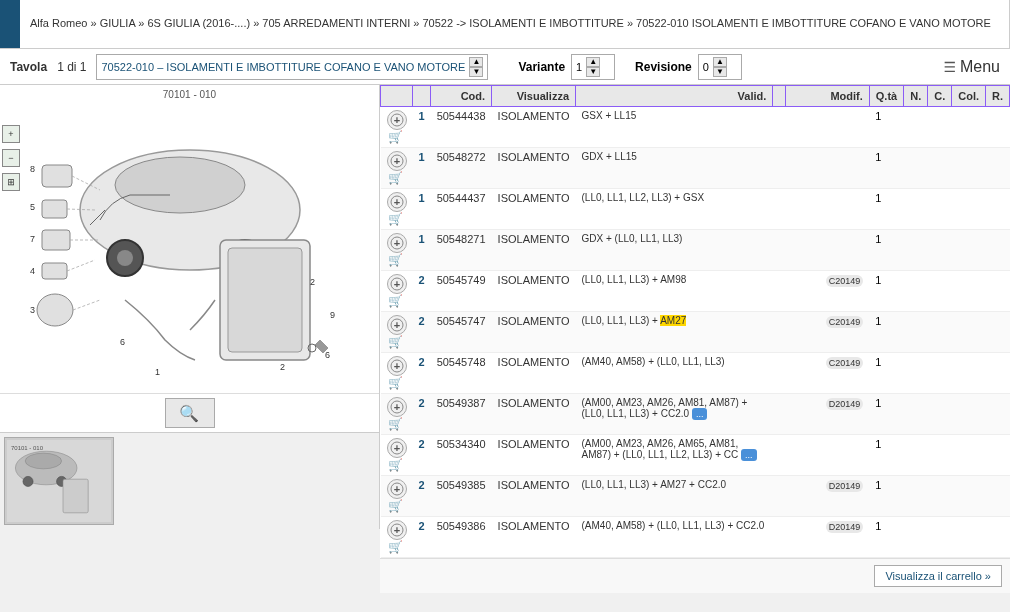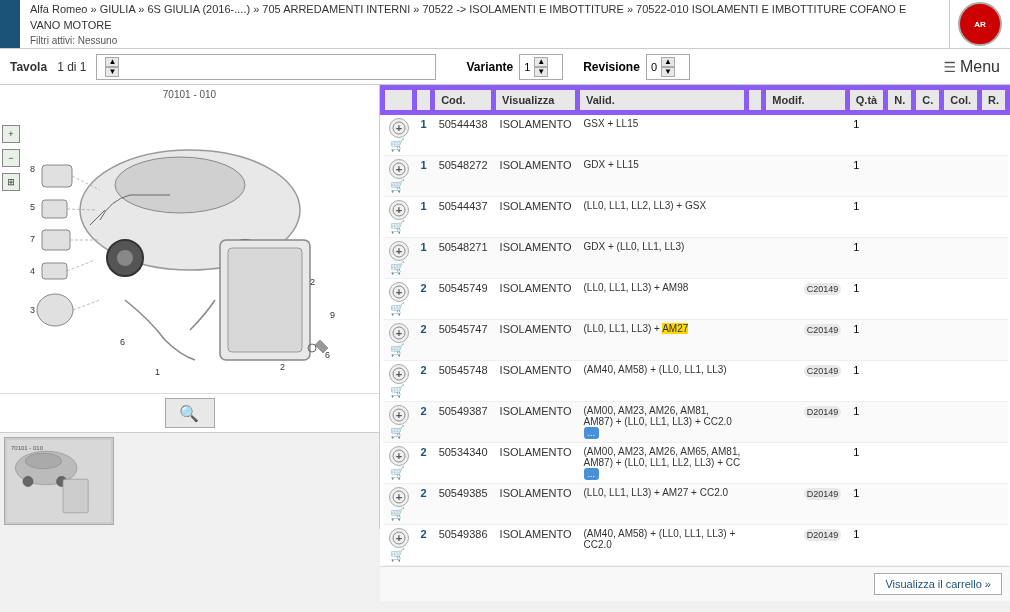--- a/index.html
+++ b/index.html
@@ -30,21 +30,21 @@
     .revisione-section { display: flex; align-items: center; gap: 6px; margin-left: 10px; }
     .menu-section { margin-left: auto; display: flex; align-items: center; gap: 4px; cursor: pointer; }
     .menu-icon-sym { font-size: 14px; color: #555; }
     .menu-label { font-size: 16px; color: #333; }
     .search-btn { width: 50px; height: 30px; background: #e8e8e8; border: 1px solid #aaa; cursor: pointer; display: flex; align-items: center; justify-content: center; font-size: 16px; color: #555; }
 
     
     .right-panel { flex: 1; background: #fff; overflow: auto; }
     .parts-table { width: 100%; border-collapse: collapse; font-size: 11px; }
     .parts-table thead tr { background: #e8e8e8; }
-    .parts-table th { padding: 4px 6px; border: 5px solid #8b5cf6; font-weight: bold; color: #333; text-align: left; font-size: 11px; }
+    .parts-table th { padding: 4px 6px; border: 1px solid #8b5cf6; font-weight: bold; color: #333; text-align: right; font-size: 11px; }
     .parts-table td { padding: 3px 6px; border-bottom: 1px solid #eee; vertical-align: top; }
     .add-btn { width: 20px; height: 20px; background: #f0f0f0; border: 1px solid #aaa; border-radius: 50%; display: flex; align-items: center; justify-content: center; cursor: pointer; font-size: 13px; color: #555; font-weight: bold; line-height: 1; }
     .qty-num { color: #1a5276; font-weight: bold; }
     .part-code { color: #333; }
     .part-desc { color: #333; }
     .part-valid { color: #333; font-size: 10px; }
     .modif-badge { font-size: 9px; color: #333; background: #e8e8e8; padding: 1px 3px; border-radius: 6px; margin-left: 34px; }
     .more-btn { background: #4a90d9; color: white; border: none; border-radius: 3px; font-size: 9px; padding: 1px 4px; cursor: pointer; }
     .cart-area { padding: 6px 8px; display: flex; justify-content: flex-end; background: #f8f8f8; border-top: 1px solid #ddd; }
     .cart-link { color: #1a5276; text-decoration: none; border: 1px solid #aaa; padding: 4px 10px; background: #fff; font-size: 11px; cursor: pointer; }
@@ -53,33 +53,28 @@
     .left-icons { display: flex; flex-direction: column; position: absolute; left: 2px; top: 40px; gap: 6px; z-index: 10; }
     .left-icon { width: 18px; height: 18px; background: #e8f0e8; border: 1px solid #888; display: flex; align-items: center; justify-content: center; font-size: 9px; cursor: pointer; color: #333; }
   </style>
 </head>
 <body>
 
 <div class="header">
   <div class="header-logo-bar"></div>
   <div class="header-breadcrumb">
     <div class="breadcrumb-text">Alfa Romeo » GIULIA » 6S GIULIA (2016-....) » 705 ARREDAMENTI INTERNI » 70522 -&gt; ISOLAMENTI E IMBOTTITURE » 70522-010 ISOLAMENTI E IMBOTTITURE COFANO E VANO MOTORE</div>
-    <div class="breadcrumb-filter">Filtri attivi: Nessuno</div>
-  </div>
-  <div class="header-alfa">
-    <div class="alfa-logo">
-      <span>AR</span>
-    </div>
   </div>
 </div>
 
 <div class="toolbar">
   <span class="toolbar-label">Tavola</span>
   <span class="page-info">1 di 1</span>
   <div class="tavola-select">
+    <span>70522-010 – ISOLAMENTI E IMBOTTITURE COFANO E VANO MOTORE</span>
     <div class="select-arrows">
       <div class="arrow-btn">▲</div>
       <div class="arrow-btn">▼</div>
     </div>
   </div>
   <div class="variante-section">
     <span class="variante-label">Variante</span>
     <div class="num-select">
       <span>1</span>
       <div class="select-arrows">

